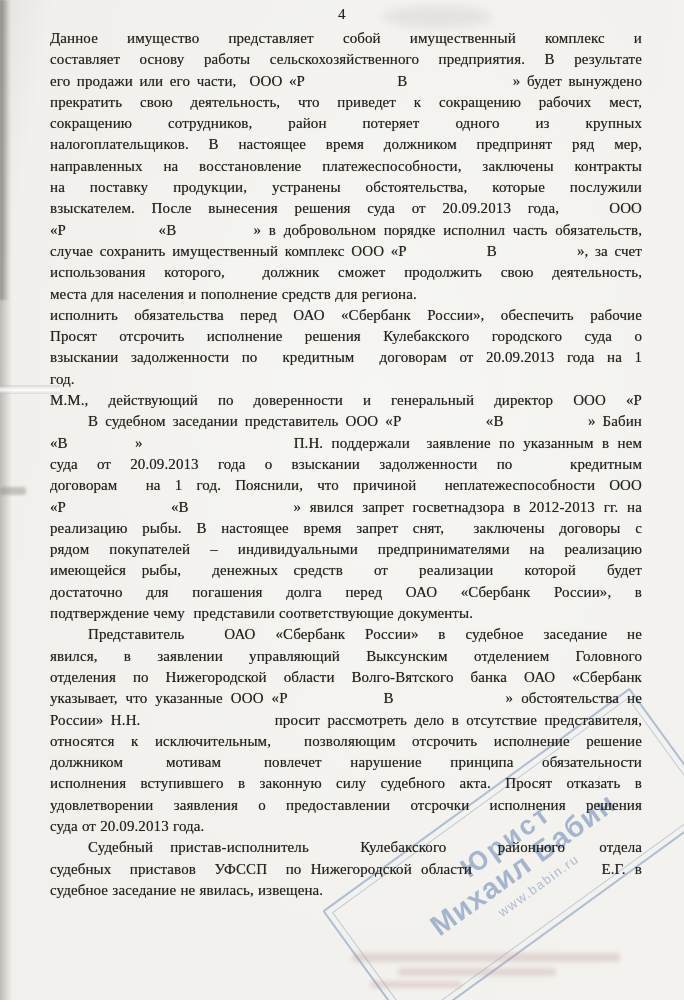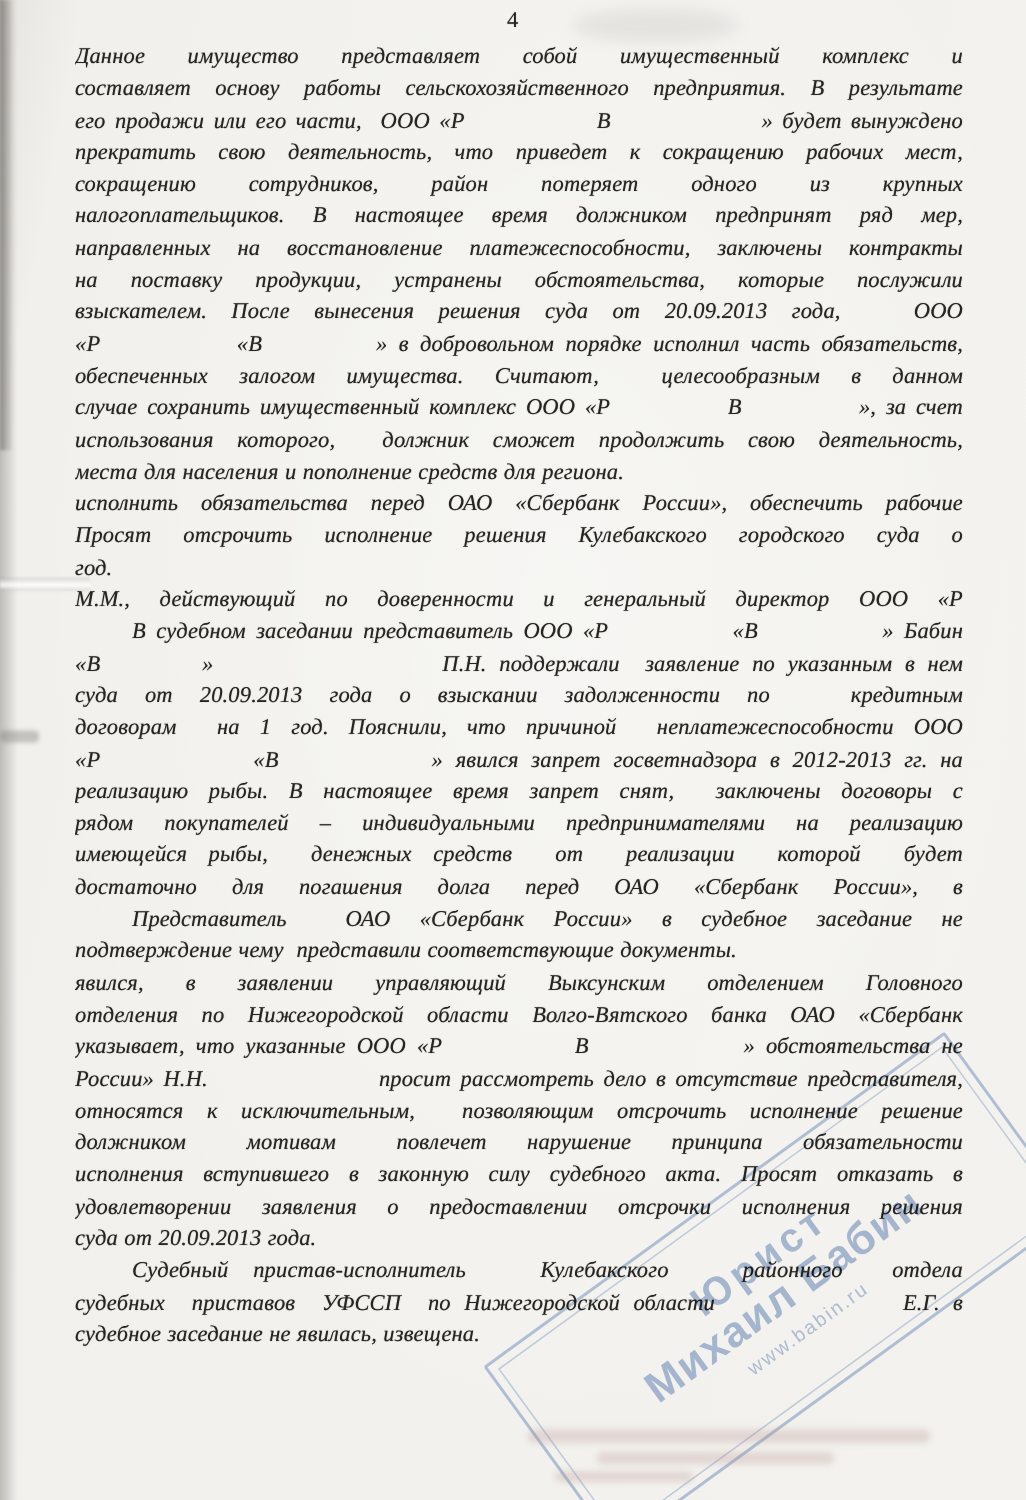--- a/index.html
+++ b/index.html
@@ -35,21 +35,21 @@
     position:absolute; left:0; top:487px; width:26px; height:8px;
     background:rgba(120,118,114,0.38); border-radius:3px; filter:blur(1.4px);
   }
   
   .page-number {
     position:absolute; top:6px; left:0; right:0; text-align:center;
     font-size:15px; letter-spacing:0.5px;
     text-shadow:0 0 0.7px rgba(40,38,34,0.55);
   }
   
-  .content { position:absolute; left:50px; top:28px; width:592px;font-style:italic; }
+  .content { position:absolute; left:50px; top:28px; width:592px; }
   .line {
     font-size:15px; line-height:21.3px; height:21.3px; overflow:hidden;
     text-align:justify; text-align-last:justify;
     letter-spacing:0.1px; word-spacing:0.4px;
     text-shadow:0 0 0.7px rgba(42,40,36,0.6);
   }
   .line.end { text-align-last:left; }
   .line.indent { text-indent:38px; }
   
   .watermark {
@@ -98,39 +98,39 @@
       <div class="line">Данное имущество представляет собой имущественный комплекс и</div>
       <div class="line">составляет основу работы сельскохозяйственного предприятия. В результате</div>
       <div class="line">его продажи или его части,&nbsp; ООО «Р&nbsp;&nbsp;&nbsp;&nbsp;&nbsp;&nbsp;&nbsp;&nbsp;&nbsp;&nbsp;&nbsp;&nbsp;&nbsp;&nbsp;В&nbsp;&nbsp;&nbsp;&nbsp;&nbsp;&nbsp;&nbsp;&nbsp;&nbsp;&nbsp;&nbsp;&nbsp;&nbsp;&nbsp;&nbsp;&nbsp;» будет вынуждено</div>
       <div class="line">прекратить свою деятельность, что приведет к сокращению рабочих мест,</div>
       <div class="line">сокращению сотрудников, район потеряет одного из крупных</div>
       <div class="line">налогоплательщиков. В настоящее время должником предпринят ряд мер,</div>
       <div class="line">направленных на восстановление платежеспособности, заключены контракты</div>
       <div class="line">на поставку продукции, устранены обстоятельства, которые послужили</div>
       <div class="line">взыскателем. После вынесения решения суда от 20.09.2013 года,&nbsp;&nbsp; ООО</div>
       <div class="line">«Р&nbsp;&nbsp;&nbsp;&nbsp;&nbsp;&nbsp;&nbsp;&nbsp;&nbsp;&nbsp;&nbsp;&nbsp;«В&nbsp;&nbsp;&nbsp;&nbsp;&nbsp;&nbsp;&nbsp;&nbsp;&nbsp;&nbsp;» в добровольном порядке исполнил часть обязательств,</div>
-      <div class="line">обеспеченных залогом имущества. Считают,&nbsp; целесообразным в данном</div>
       <div class="line">случае сохранить имущественный комплекс ООО «Р&nbsp;&nbsp;&nbsp;&nbsp;&nbsp;&nbsp;&nbsp;&nbsp;&nbsp;&nbsp;&nbsp;&nbsp;В&nbsp;&nbsp;&nbsp;&nbsp;&nbsp;&nbsp;&nbsp;&nbsp;&nbsp;&nbsp;&nbsp;&nbsp;», за счет</div>
       <div class="line">использования которого,&nbsp; должник сможет продолжить свою деятельность,</div>
       <div class="line end">места для населения и пополнение средств для региона.</div>
       <div class="line">исполнить обязательства перед ОАО «Сбербанк России», обеспечить рабочие</div>
       <div class="line">Просят отсрочить исполнение решения Кулебакского городского суда о</div>
+      <div class="line">взыскании задолженности по&nbsp; кредитным&nbsp; договорам от 20.09.2013 года на 1</div>
       <div class="line end">год.</div>
       <div class="line">М.М., действующий по доверенности и генеральный директор ООО «Р</div>
       <div class="line indent">В судебном заседании представитель ООО «Р&nbsp;&nbsp;&nbsp;&nbsp;&nbsp;&nbsp;&nbsp;&nbsp;&nbsp;&nbsp;&nbsp;&nbsp;«В&nbsp;&nbsp;&nbsp;&nbsp;&nbsp;&nbsp;&nbsp;&nbsp;&nbsp;&nbsp;&nbsp;&nbsp;» Бабин</div>
       <div class="line">«В&nbsp;&nbsp;&nbsp;&nbsp;&nbsp;&nbsp;&nbsp;&nbsp;»&nbsp;&nbsp;&nbsp;&nbsp;&nbsp;&nbsp;&nbsp;&nbsp;&nbsp;&nbsp;&nbsp;&nbsp;&nbsp;&nbsp;&nbsp;&nbsp;&nbsp;&nbsp;П.Н. поддержали&nbsp; заявление по указанным в нем</div>
       <div class="line">суда от 20.09.2013 года о взыскании задолженности по&nbsp;&nbsp; кредитным</div>
       <div class="line">договорам&nbsp; на 1 год. Пояснили, что причиной&nbsp; неплатежеспособности ООО</div>
       <div class="line">«Р&nbsp;&nbsp;&nbsp;&nbsp;&nbsp;&nbsp;&nbsp;&nbsp;&nbsp;&nbsp;&nbsp;&nbsp;«В&nbsp;&nbsp;&nbsp;&nbsp;&nbsp;&nbsp;&nbsp;&nbsp;&nbsp;&nbsp;&nbsp;&nbsp;» явился запрет госветнадзора в 2012-2013 гг. на</div>
       <div class="line">реализацию рыбы. В настоящее время запрет снят,&nbsp; заключены договоры с</div>
       <div class="line">рядом покупателей – индивидуальными предпринимателями на реализацию</div>
       <div class="line">имеющейся рыбы,&nbsp; денежных средств&nbsp; от&nbsp; реализации&nbsp; которой&nbsp; будет</div>
       <div class="line">достаточно для погашения долга перед ОАО «Сбербанк России», в</div>
+      <div class="line end">подтверждение чему&nbsp; представили соответствующие документы.</div>
       <div class="line indent">Представитель&nbsp; ОАО «Сбербанк России» в судебное заседание не</div>
-      <div class="line end">подтверждение чему&nbsp; представили соответствующие документы.</div>
       <div class="line">явился, в заявлении управляющий Выксунским отделением Головного</div>
       <div class="line">отделения по Нижегородской области Волго-Вятского банка ОАО «Сбербанк</div>
       <div class="line">указывает, что указанные ООО «Р&nbsp;&nbsp;&nbsp;&nbsp;&nbsp;&nbsp;&nbsp;&nbsp;&nbsp;&nbsp;&nbsp;&nbsp;В&nbsp;&nbsp;&nbsp;&nbsp;&nbsp;&nbsp;&nbsp;&nbsp;&nbsp;&nbsp;&nbsp;&nbsp;&nbsp;&nbsp;» обстоятельства не</div>
       <div class="line">России» Н.Н.&nbsp;&nbsp;&nbsp;&nbsp;&nbsp;&nbsp;&nbsp;&nbsp;&nbsp;&nbsp;&nbsp;&nbsp;&nbsp;&nbsp;&nbsp;&nbsp;&nbsp;&nbsp;просит рассмотреть дело в отсутствие представителя,</div>
       <div class="line">относятся к исключительным,&nbsp; позволяющим отсрочить исполнение решение</div>
       <div class="line">должником&nbsp;&nbsp; мотивам&nbsp;&nbsp; повлечет&nbsp; нарушение&nbsp; принципа&nbsp; обязательности</div>
       <div class="line">исполнения вступившего в законную силу судебного акта. Просят отказать в</div>
       <div class="line">удовлетворении заявления о предоставлении отсрочки исполнения решения</div>
       <div class="line end">суда от 20.09.2013 года.</div>
       <div class="line indent">Судебный пристав-исполнитель&nbsp;&nbsp; Кулебакского&nbsp;&nbsp; районного&nbsp; отдела</div>

